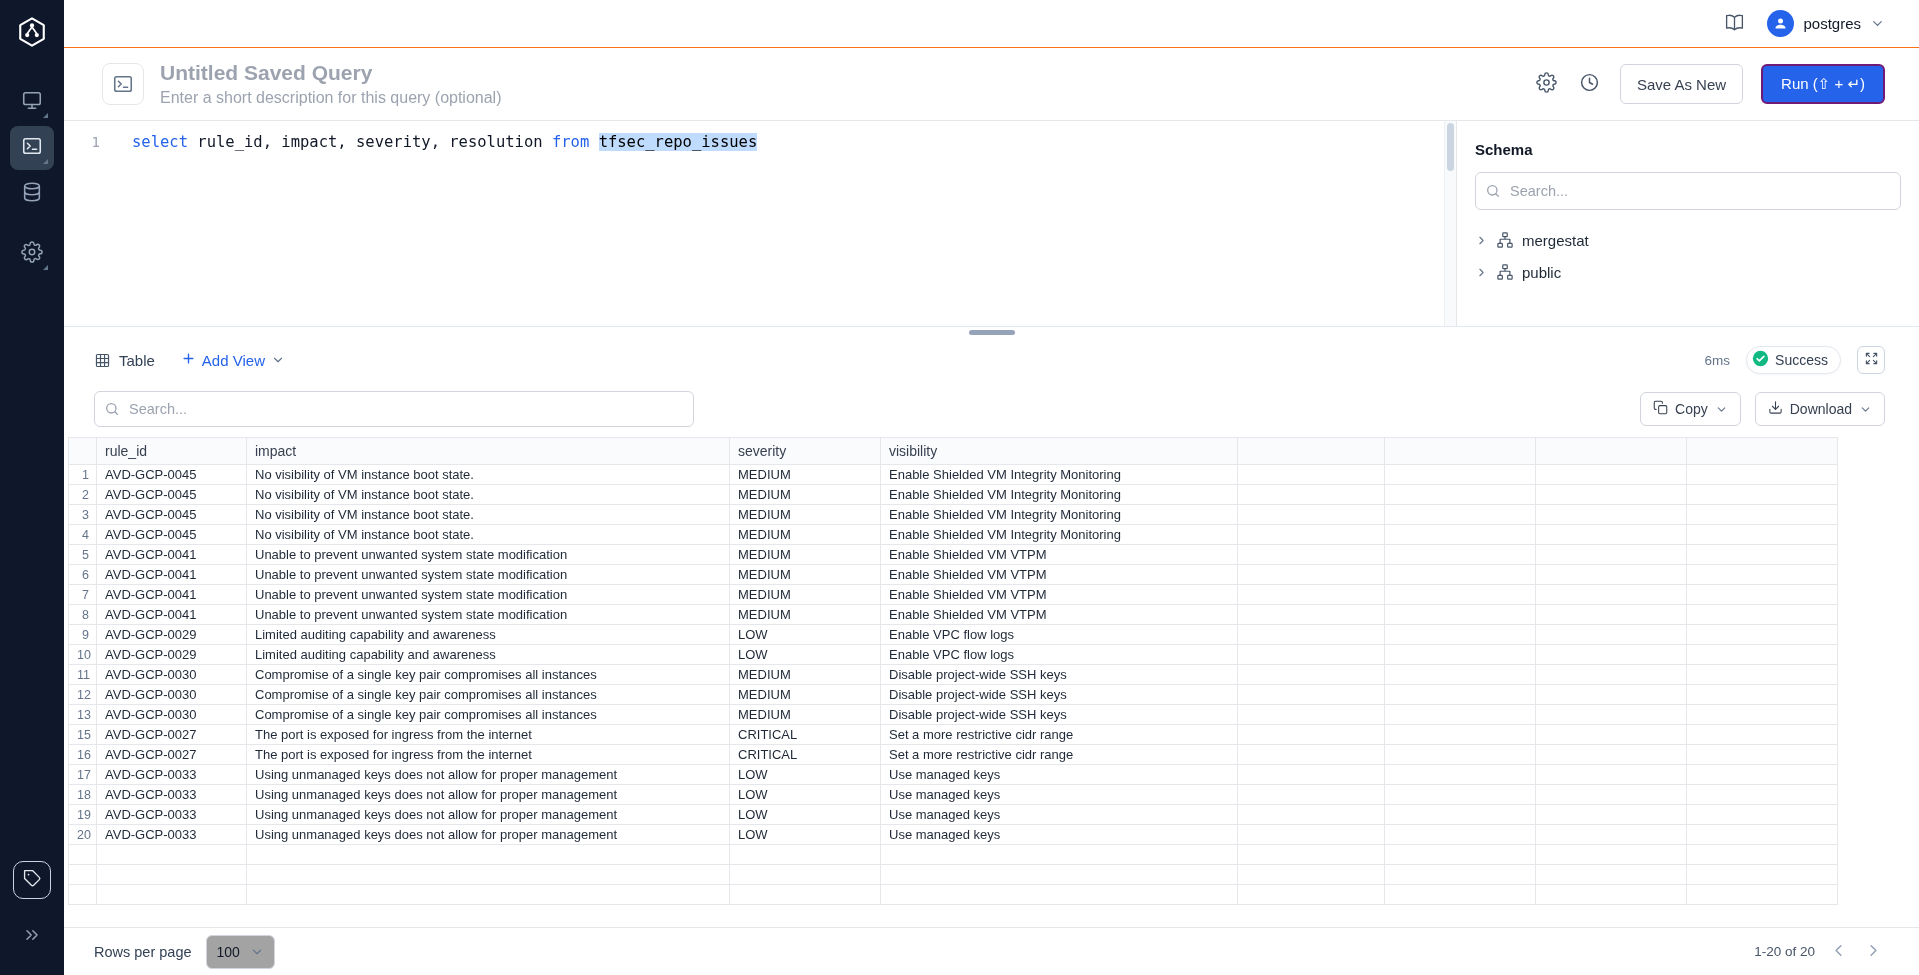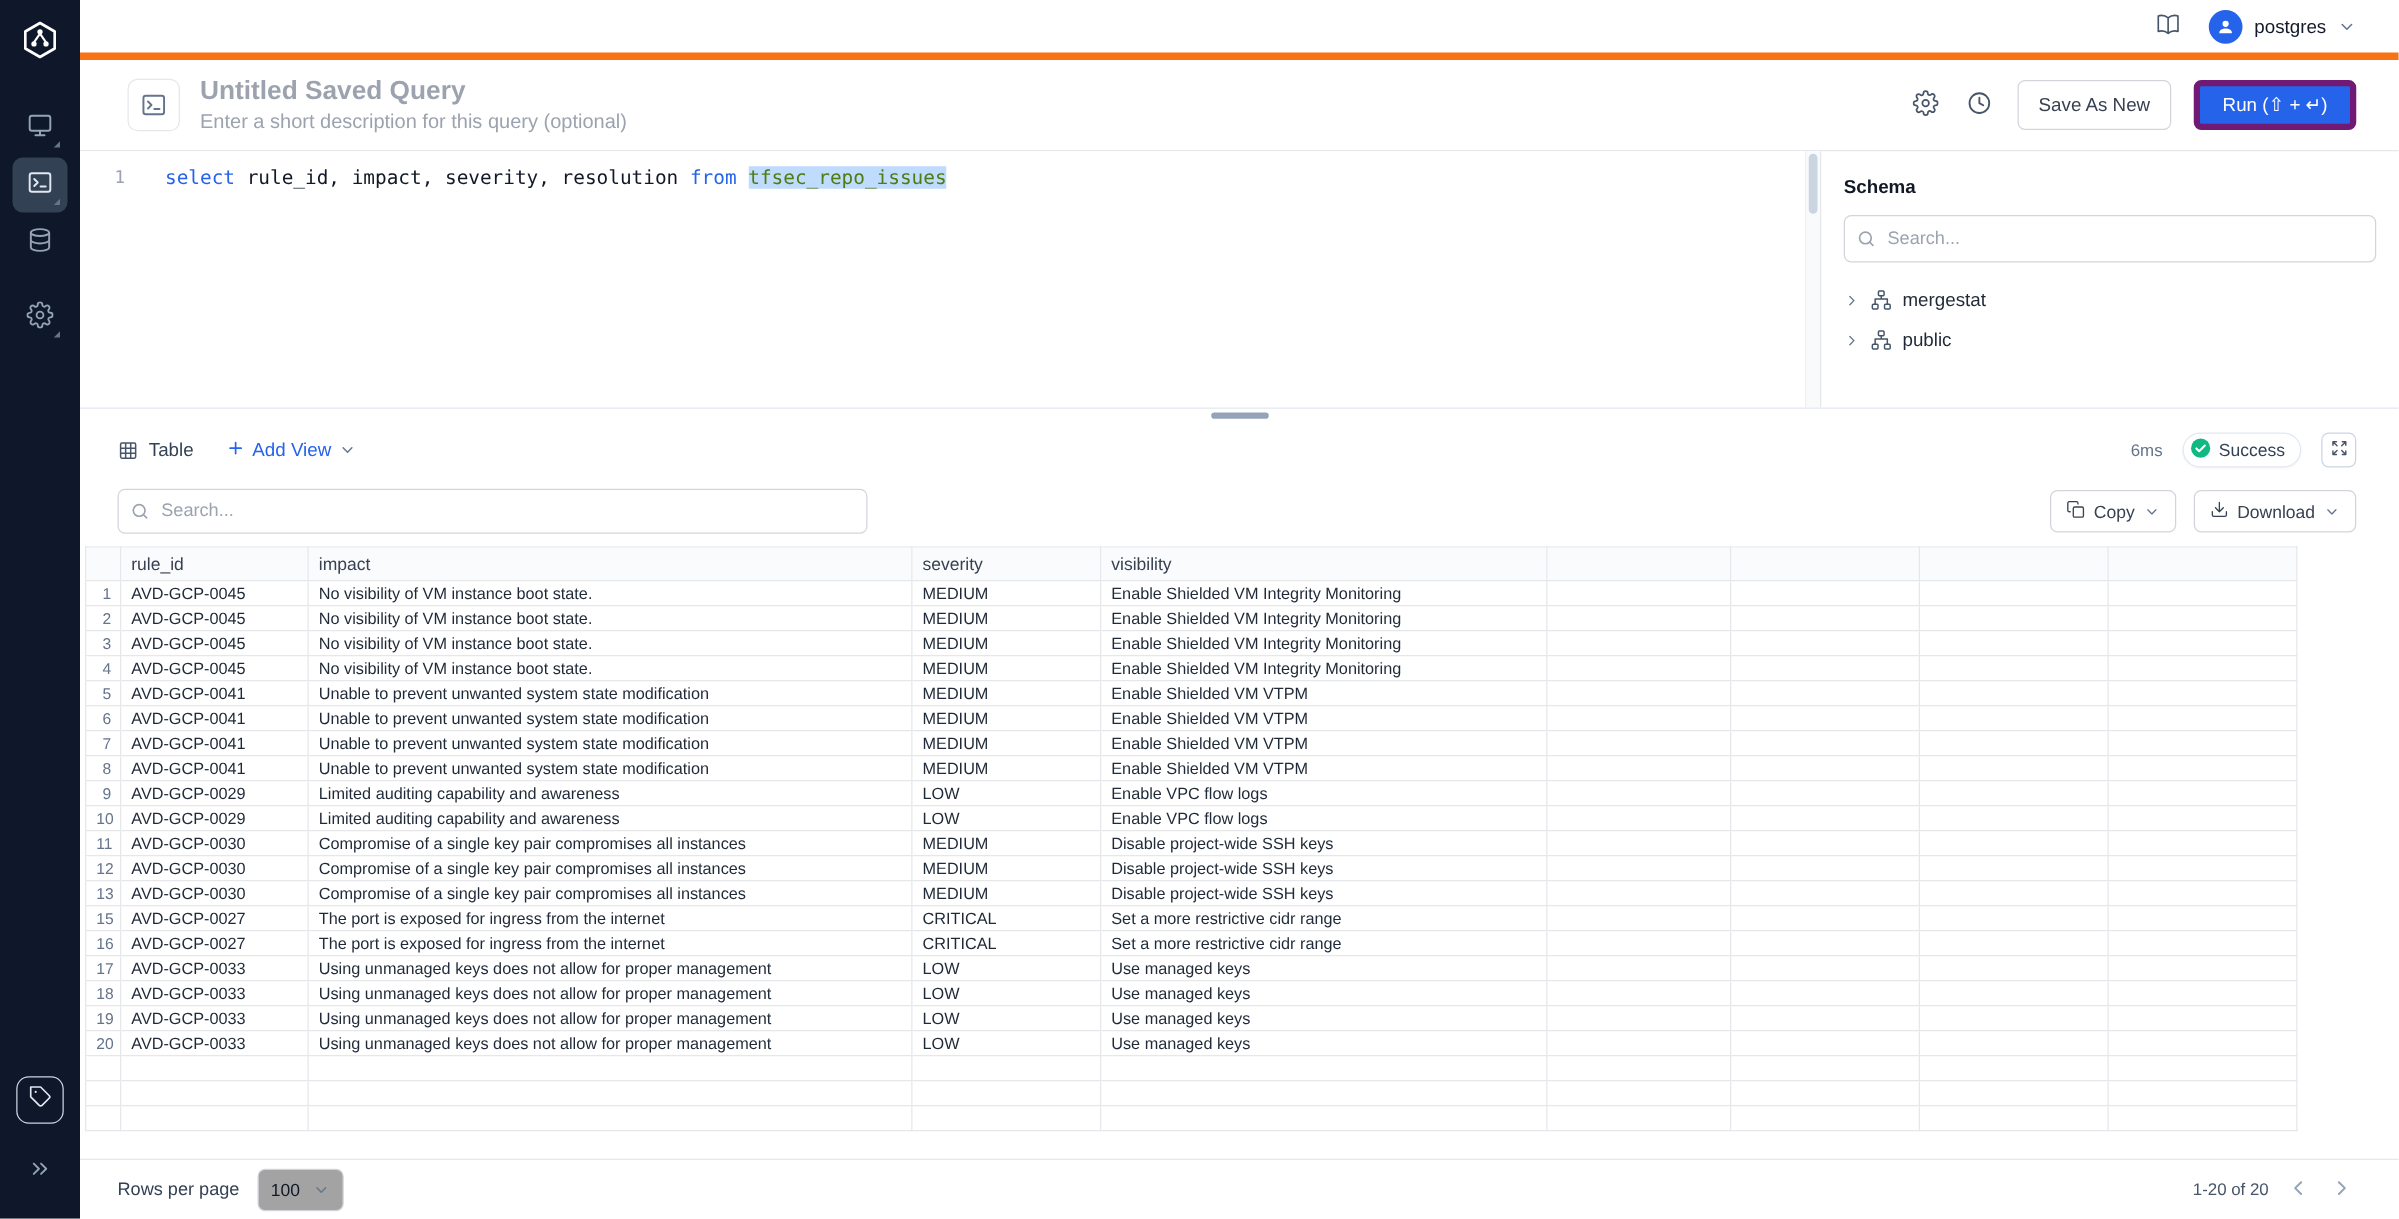--- a/index.html
+++ b/index.html
@@ -16,49 +16,49 @@
   .nav-item.active { background:#334155; color:#e2e8f0; }
   .nav-item.group-gap { margin-top:14px; }
   .nav-item.has-sub::after { content:""; position:absolute; right:6px; bottom:6px;
               border-left:5px solid transparent; border-bottom:5px solid #64748b; }
   .sidebar-bottom { margin-top:auto; display:flex; flex-direction:column; align-items:center; gap:16px; padding-bottom:16px; }
   .nav-item.outlined { width:38px; height:38px; border:1.5px solid #cbd5e1; border-radius:10px; color:#e2e8f0; }
 
   
   .main { flex:1; display:flex; flex-direction:column; min-width:0; }
 
-  .topbar { height:48px; flex-shrink:0; border-bottom:6px solid #f97316; display:flex; align-items:center;
+  .topbar { height:48px; flex-shrink:0; border-bottom:1px solid #f97316; display:flex; align-items:center;
             justify-content:flex-end; gap:20px; padding:0 34px; }
   .icon-btn { background:none; border:none; color:#475569; display:flex; align-items:center; cursor:pointer; padding:2px; }
   .user-chip { display:flex; align-items:center; gap:9px; cursor:pointer; }
   .avatar { width:27px; height:27px; border-radius:50%; background:#2563eb; display:flex; align-items:center; justify-content:center; }
   .user-name { font-size:15px; color:#111827; font-weight:500; }
   .chev { color:#64748b; display:flex; }
 
   
   .query-header { height:72px; flex-shrink:0; display:flex; align-items:center; padding:0 34px 0 38px; gap:16px; }
   .query-icon-box { width:42px; height:42px; border:1px solid #e5e7eb; border-radius:8px; color:#64748b;
                     display:flex; align-items:center; justify-content:center; flex-shrink:0; }
   .qh-titles { display:flex; flex-direction:column; gap:4px; }
   .qh-title { font-size:21px; font-weight:600; color:#9ca3af; cursor:text; }
   .qh-sub { font-size:16px; color:#9ca3af; cursor:text; }
   .qh-right { margin-left:auto; display:flex; align-items:center; gap:18px; }
   .btn { font-family:inherit; font-size:15px; border-radius:6px; cursor:pointer; display:flex; align-items:center; gap:7px; }
   .btn.secondary { background:#fff; border:1px solid #d1d5db; color:#374151; height:40px; padding:0 16px; }
-  .btn.primary { background:#2563eb; border:5px solid #701a75; color:#fff; height:40px; padding:0 18px; font-weight:500; }
+  .btn.primary { background:#2563eb; border:2px solid #701a75; color:#fff; height:40px; padding:0 18px; font-weight:500; }
 
   
   .editor-row { height:206px; flex-shrink:0; display:flex; border-top:1px solid #e5e7eb; min-width:0; }
   .editor { flex:1; position:relative; background:#fff; padding-top:8px; min-width:0; cursor:text; }
   .code-line { display:flex; align-items:center; height:26px; font-family:"DejaVu Sans Mono","Liberation Mono",monospace; font-size:15.5px; }
   .ln { width:48px; flex-shrink:0; text-align:right; padding-right:12px; color:#9ca3af; font-size:14px; }
   .code { padding-left:20px; white-space:pre; }
   .tok-keyword { color:#2563eb; }
   .tok-plain { color:#111827; }
-  .tok-highlight { color:#4d7c0f; background:#bfdbfe;text-align:center; }
+  .tok-highlight { color:#000000; background:#bfdbfe;text-align:center; }
   .editor-scrollbar { position:absolute; top:0; right:0; bottom:0; width:12px; background:#f8fafc; border-left:1px solid #eef0f3; }
   .editor-scrollbar .thumb { position:absolute; top:2px; left:2px; right:2px; height:48px; border-radius:4px; background:#cbd5e1; }
 
   .schema-panel { width:463px; flex-shrink:0; border-left:1px solid #e5e7eb; padding:20px 18px; }
   .schema-title { font-size:15px; font-weight:700; color:#111827; margin-bottom:14px; }
   .search-box { position:relative; }
   .search-box .mag { position:absolute; left:10px; top:50%; transform:translateY(-50%); color:#9ca3af; display:flex; }
   .search-box input { width:100%; height:38px; border:1px solid #d1d5db; border-radius:6px; padding:0 10px 0 34px;
                       font-family:inherit; font-size:14.5px; color:#111827; outline:none; }
   .search-box input::placeholder { color:#9ca3af; }

